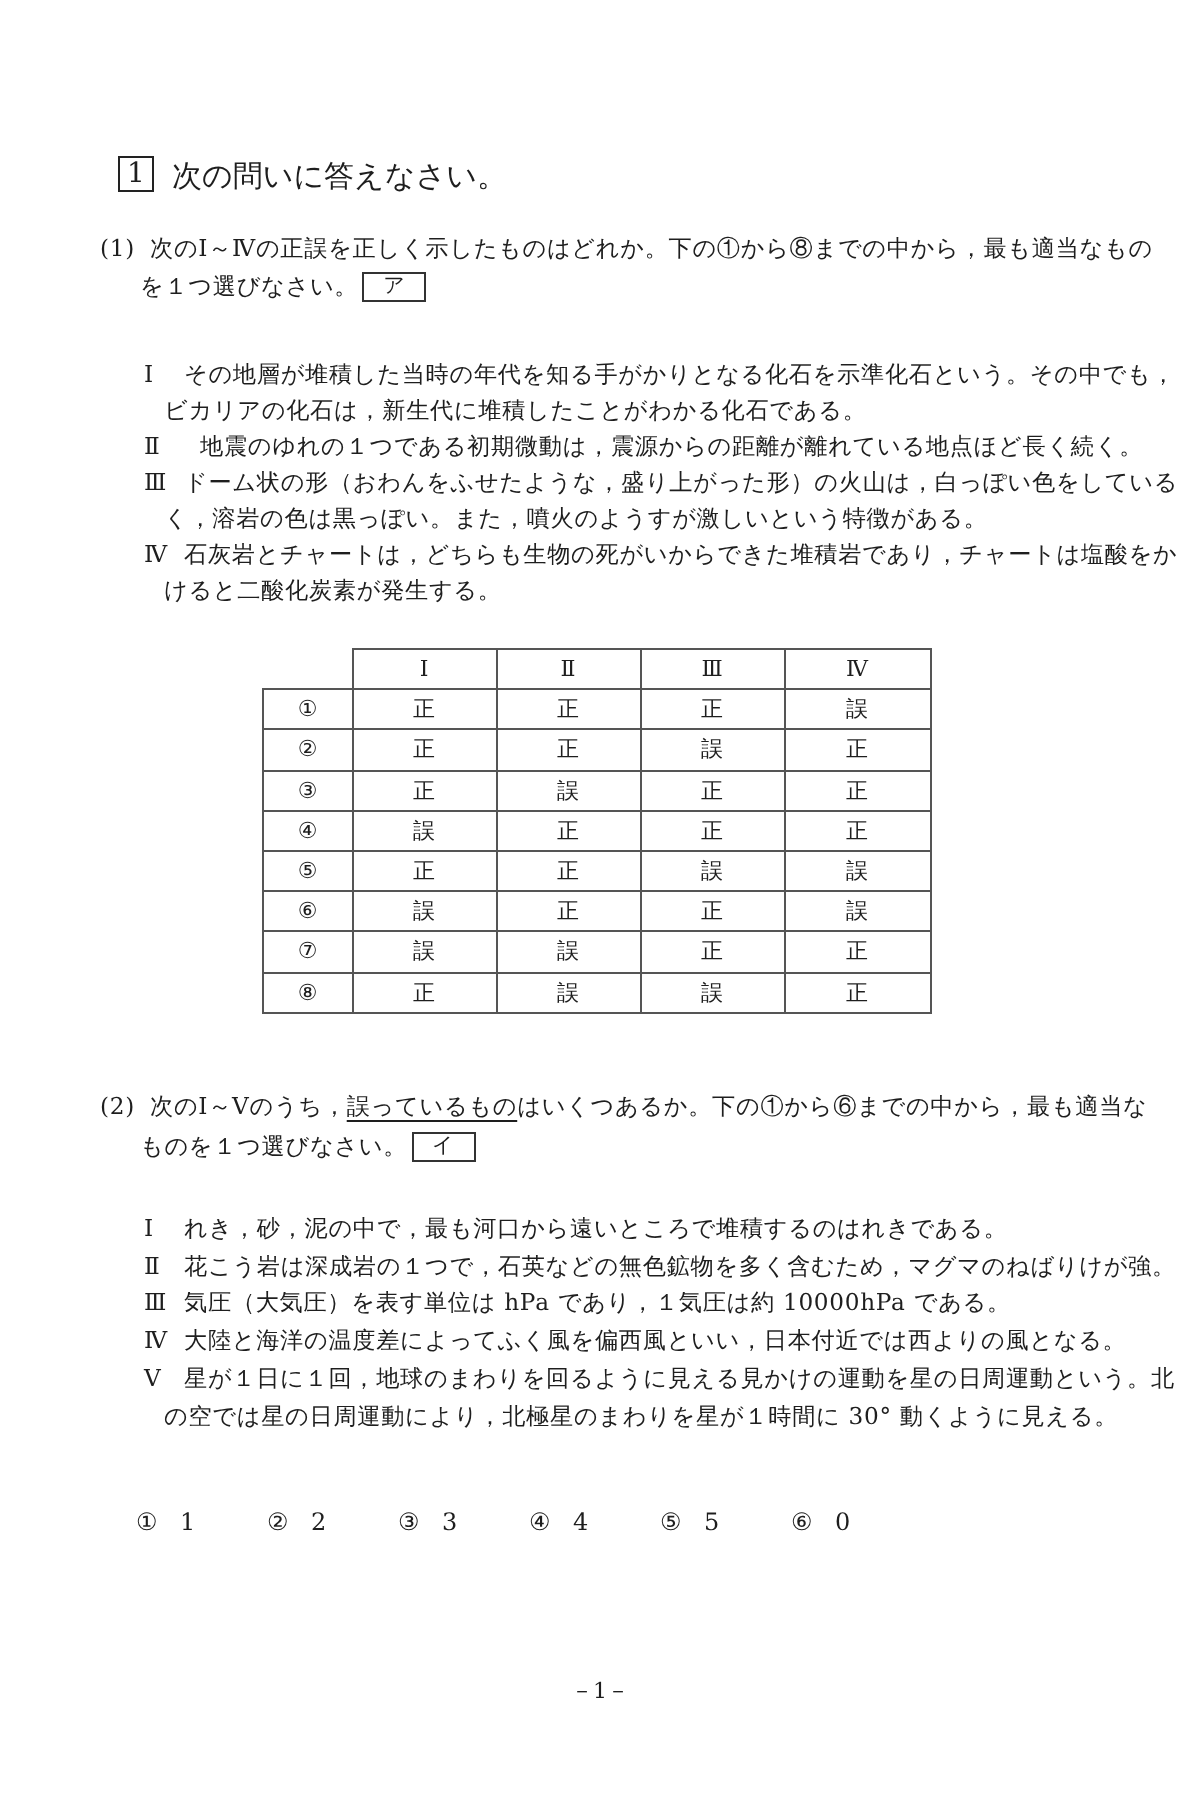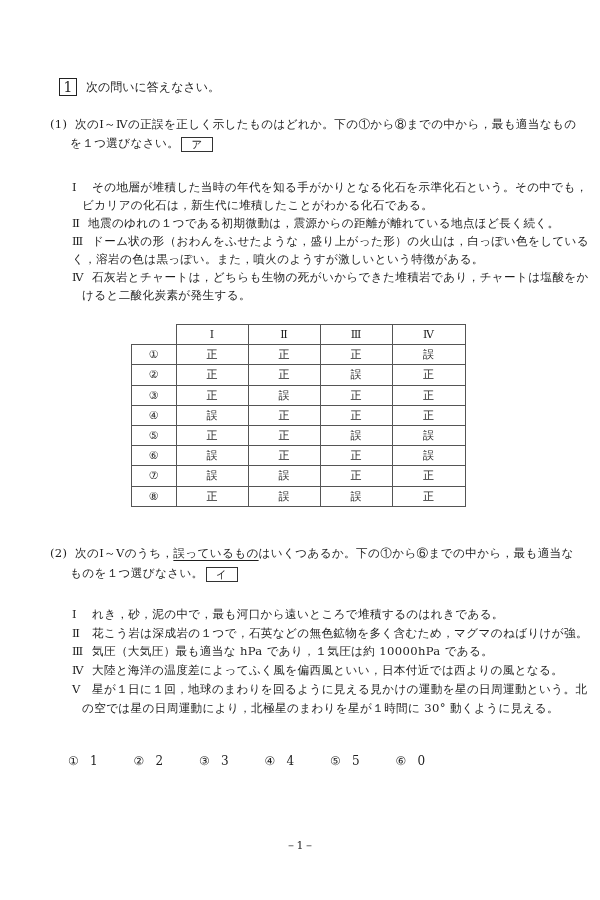--- a/index.html
+++ b/index.html
@@ -20,38 +20,38 @@
   table.tf .cl { width: 72px; }
   .choices { position: absolute; top: 738px; left: 68px; font-size: 12px; white-space: nowrap; }
   .choice { display: inline-block; width: 65.5px; margin-top: 16px; }
   .choice .cn { display: inline-block; width: 22px; }
   .pageno { position: absolute; top: 838px; left: 0; width: 600px; text-align: center; font-size: 11px; }
 </style>
 </head>
 <body>
 
 <div class="qnum-box">1</div>
-<div class="abs" style="left:86px; top:79px; font-size:12px;">次の問いに答えなさい。</div>
+<div class="abs" style="left:86px; top:79px; font-size:15px;">次の問いに答えなさい。</div>
 
 <div class="line" style="left:50px; top:117px;">(1)</div>
 <div class="line" style="left:75px; top:117px;">次のⅠ～Ⅳの正誤を正しく示したものはどれか。下の①から⑧までの中から，最も適当なもの</div>
 <div class="line" style="left:70px; top:136px;">
   <span>を１つ選びなさい。</span><span class="ans-box">ア</span>
 </div>
 
 <div class="line" style="left:72px; top:180px;">Ⅰ</div>
 <div class="line" style="left:92px; top:180px;font-family:Liberation Mono, monospace;">その地層が堆積した当時の年代を知る手がかりとなる化石を示準化石という。その中でも，</div>
 <div class="line" style="left:82px; top:198px;">ビカリアの化石は，新生代に堆積したことがわかる化石である。</div>
 
 <div class="line" style="left:72px; top:216px;">Ⅱ</div>
-<div class="line" style="left:88px; top:216px;">地震のゆれの１つである初期微動は，震源からの距離が離れている地点ほど長く続く。</div>
+<div class="line" style="left:100px; top:216px;">地震のゆれの１つである初期微動は，震源からの距離が離れている地点ほど長く続く。</div>
 
 <div class="line" style="left:72px; top:234px;">Ⅲ</div>
 <div class="line" style="left:92px; top:234px;">ドーム状の形（おわんをふせたような，盛り上がった形）の火山は，白っぽい色をしている</div>
-<div class="line" style="left:72px; top:252px;">く，溶岩の色は黒っぽい。また，噴火のようすが激しいという特徴がある。</div>
+<div class="line" style="left:82px; top:252px;">く，溶岩の色は黒っぽい。また，噴火のようすが激しいという特徴がある。</div>
 
 <div class="line" style="left:72px; top:270px;">Ⅳ</div>
 <div class="line" style="left:92px; top:270px;">石灰岩とチャートは，どちらも生物の死がいからできた堆積岩であり，チャートは塩酸をか</div>
 <div class="line" style="left:82px; top:288px;">けると二酸化炭素が発生する。</div>
 
 <table class="tf">
   <thead>
     <tr>
       <th class="corner c0"></th>
       <th class="cx">Ⅰ</th>
@@ -128,21 +128,21 @@
   <span>ものを１つ選びなさい。</span><span class="ans-box">イ</span>
 </div>
 
 <div class="line" style="left:72px; top:607px;">Ⅰ</div>
 <div class="line" style="left:92px; top:607px;">れき，砂，泥の中で，最も河口から遠いところで堆積するのはれきである。</div>
 
 <div class="line" style="left:72px; top:626px;">Ⅱ</div>
 <div class="line" style="left:92px; top:626px;">花こう岩は深成岩の１つで，石英などの無色鉱物を多く含むため，マグマのねばりけが強。</div>
 
 <div class="line" style="left:72px; top:644px;">Ⅲ</div>
-<div class="line" style="left:92px; top:644px;">気圧（大気圧）最も適当な hPa であり，１気圧は約 10000hPa である。</div>
+<div class="line" style="left:92px; top:644px;">気圧（大気圧）を表す単位は hPa であり，１気圧は約 10000hPa である。</div>
 
 <div class="line" style="left:72px; top:663px;">Ⅳ</div>
 <div class="line" style="left:92px; top:663px;text-align:right;">大陸と海洋の温度差によってふく風を偏西風といい，日本付近では西よりの風となる。</div>
 
 <div class="line" style="left:72px; top:682px;">Ⅴ</div>
 <div class="line" style="left:92px; top:682px;">星が１日に１回，地球のまわりを回るように見える見かけの運動を星の日周運動という。北</div>
 <div class="line" style="left:82px; top:701px;">の空では星の日周運動により，北極星のまわりを星が１時間に 30° 動くように見える。</div>
 
 <div class="choices">
   <span class="choice"><span class="cn">①</span><span>1</span></span><span class="choice"><span class="cn">②</span><span>2</span></span><span class="choice"><span class="cn">③</span><span>3</span></span><span class="choice"><span class="cn">④</span><span>4</span></span><span class="choice"><span class="cn">⑤</span><span>5</span></span><span class="choice"><span class="cn">⑥</span><span>0</span></span>

